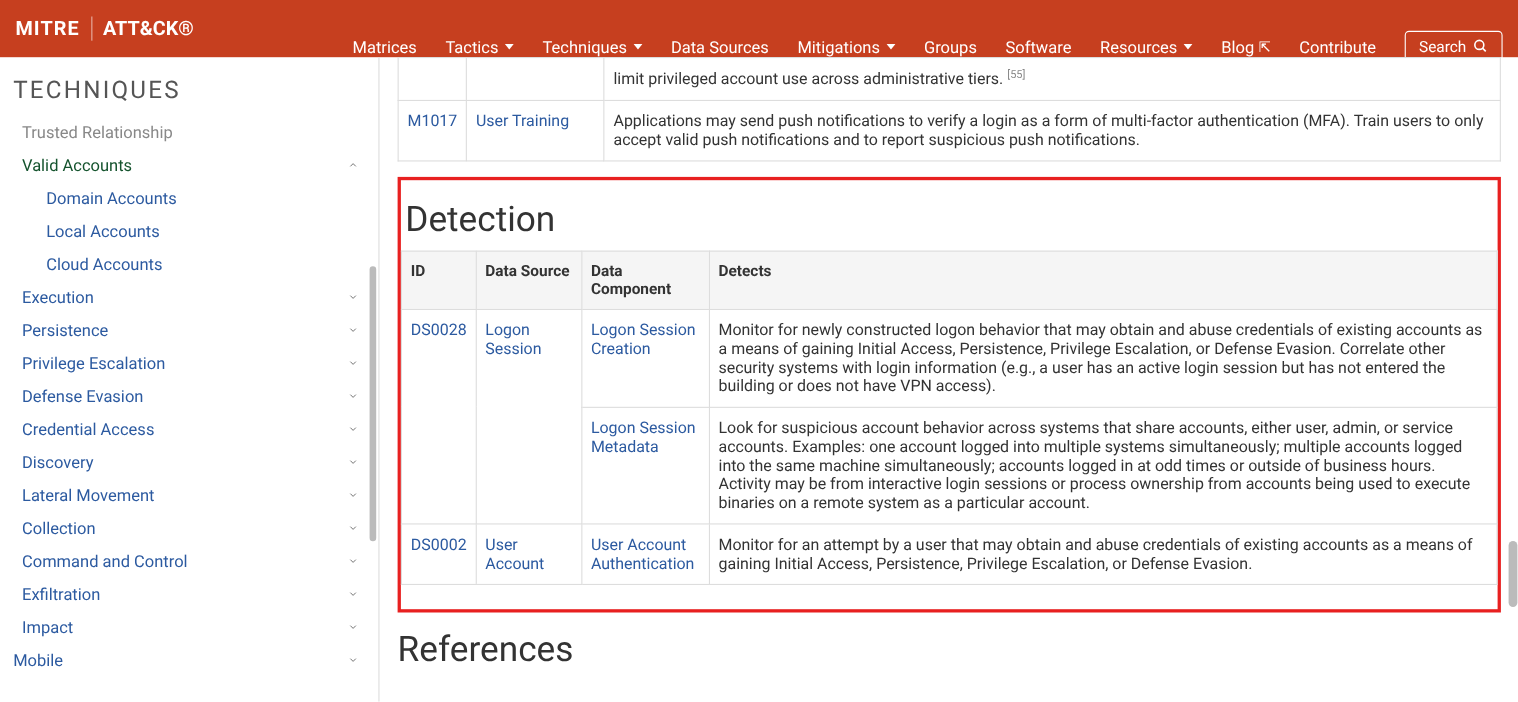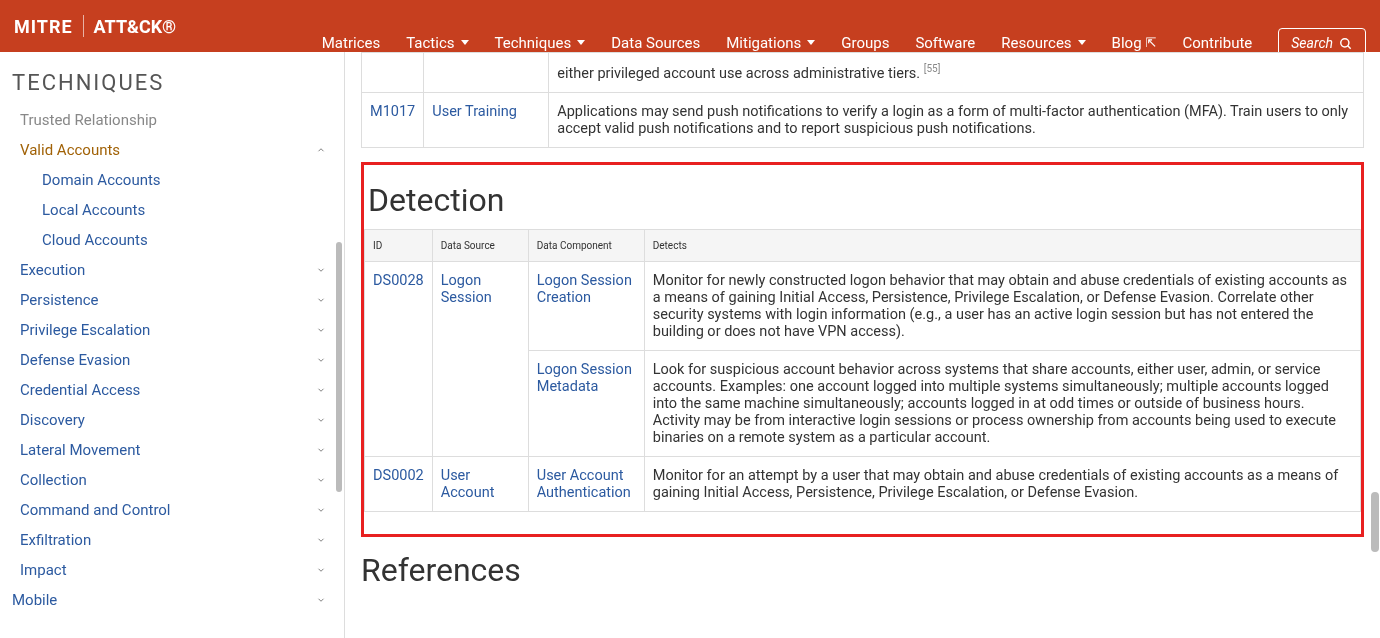--- a/index.html
+++ b/index.html
@@ -7,36 +7,36 @@
 .topnav { background: #c63f1f; height: 52px; display: flex; align-items: center; padding: 0 14px; color: #fff; }
 .logo-block { display: flex; align-items: center; gap: 10px; }
 .logo-mitre { font-weight: 700; font-size: 18px; letter-spacing: 1px; }
 .logo-divider { width: 1px; height: 22px; background: rgba(255,255,255,0.6); }
 .logo-attack { font-weight: 700; font-size: 18px; }
 .nav-spacer { flex: 1; }
 .nav-items { display: flex; align-items: center; gap: 26px; margin-top: 33px; }
 .nav-item { color: #fff; font-size: 15px; display: flex; align-items: center; gap: 4px; cursor: pointer; }
 .caret-down { width: 0; height: 0; border-left: 4px solid transparent; border-right: 4px solid transparent; border-top: 5px solid #fff; margin-left: 2px; }
 .ext-icon { font-size: 13px; }
-.search-btn { border: 1.5px solid #fff; border-radius: 4px; padding: 6px 12px; display: flex; align-items: flex-end; gap: 6px; cursor: pointer; font-style: italic; }
+.search-btn { border: 1.5px solid #fff; border-radius: 4px; padding: 6px 12px; display: flex; align-items: flex-start; gap: 6px; cursor: pointer; }
 .search-icon { width: 14px; height: 14px; }
 .page { display: flex; height: calc(638px - 52px); }
 .sidebar { width: 345px; border-right: 1px solid #ddd; padding: 18px 0 0 0; overflow-y: auto; position: relative; }
 .sidebar-title { font-size: 22px; letter-spacing: 2px; color: #555; padding: 0 12px 10px 12px; font-weight: 400; }
 .side-item { display: flex; justify-content: space-between; align-items: center; padding: 6px 18px 6px 20px; color: #2c5aa0; cursor: pointer; font-size: 15px; }
 .side-item.indent1 { padding-left: 20px; }
 .side-item.indent2 { padding-left: 42px; }
-.side-item.active { color: #a16207; }
+.side-item.active { color: #14532d; }
 .side-item.muted { color: #888; }
 .chevron { width: 10px; height: 10px; }
 .scroll-indicator { position: absolute; right: 2px; top: 190px; width: 6px; height: 250px; background: #bbb; border-radius: 3px; }
 .main { flex: 1; overflow-y: auto; padding: 0 16px 20px 16px; position: relative; }
 .mitigation-table, .detection-table { width: 100%; border-collapse: collapse; margin-bottom: 14px; }
 .mitigation-table td, .mitigation-table th, .detection-table td, .detection-table th { border: 1px solid #ddd; padding: 10px 8px; vertical-align: top; text-align: left; font-size: 14.5px; }
-.mitigation-table th, .detection-table th { background: #f5f5f5; font-weight: 400; font-size: 10px; }
+.mitigation-table th, .detection-table th { background: #f5f5f5; font-weight: 700; font-size: 14px; }
 .link { color: #2c5aa0; cursor: pointer; }
 .section-h2 { font-size: 32px; font-weight: 400; color: #333; margin: 8px 0 10px 0; }
 .detection-box { border: 3px solid #e82020; padding: 8px 0 8px 0; margin-bottom: 14px; }
 .detection-box .section-h2 { padding-left: 4px; }
 .main-scroll { position: absolute; right: 0; top: 0; width: 10px; height: 100%; }
 .main-scroll-thumb { position: absolute; right: 1px; top: 440px; width: 8px; height: 60px; background: #bbb; border-radius: 4px; }
 .sup { font-size: 10px; vertical-align: super; color: #888; }
 </style>
 </head>
 <body>
@@ -192,21 +192,21 @@
     <div class="scroll-indicator"></div>
   </div>
 
   <div class="main">
 
     <table class="mitigation-table">
       <tbody>
           <tr>
         <td style="width:58px"></td>
         <td style="width:125px"></td>
-        <td><span>either privileged account use across administrative tiers.</span> <span class="sup">[55]</span></td>
+        <td><span>limit privileged account use across administrative tiers.</span> <span class="sup">[55]</span></td>
       </tr>
       <tr>
         <td><span class="link">M1017</span></td>
         <td><span class="link">User Training</span></td>
         <td>Applications may send push notifications to verify a login as a form of multi-factor authentication (MFA). Train users to only accept valid push notifications and to report suspicious push notifications.</td>
       </tr>
     </tbody>
       </table>
 
     <div class="detection-box">

